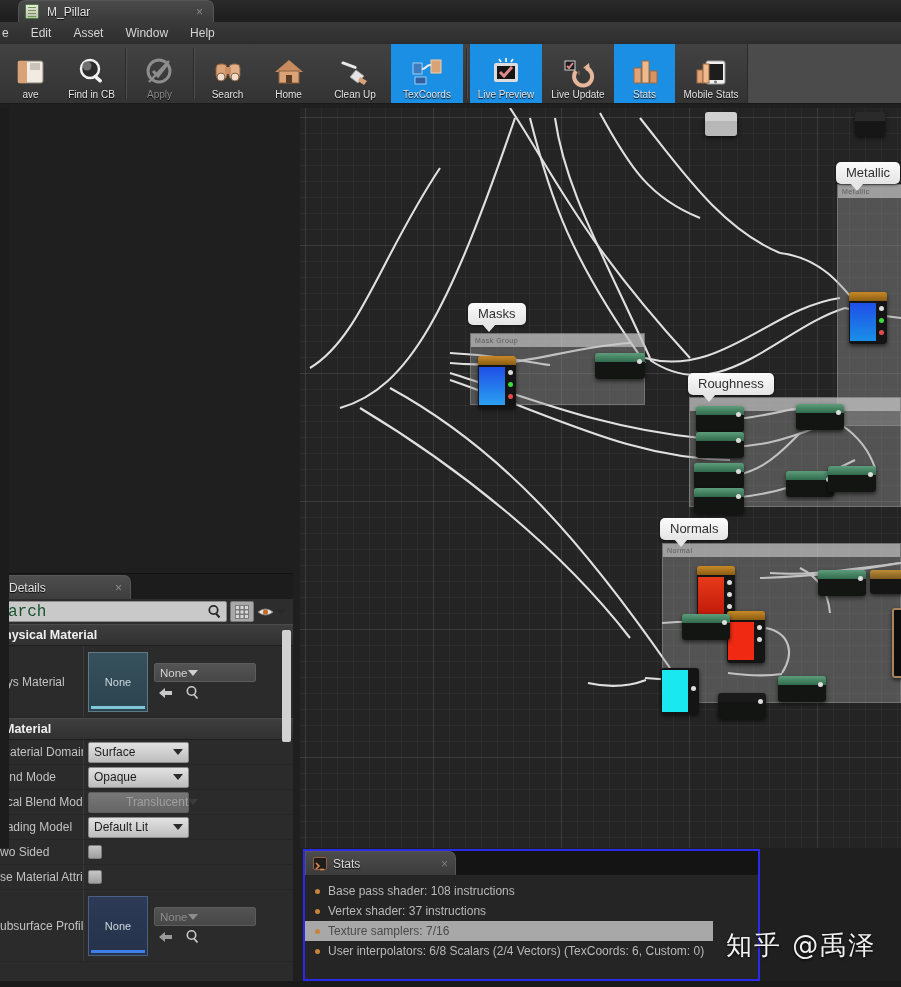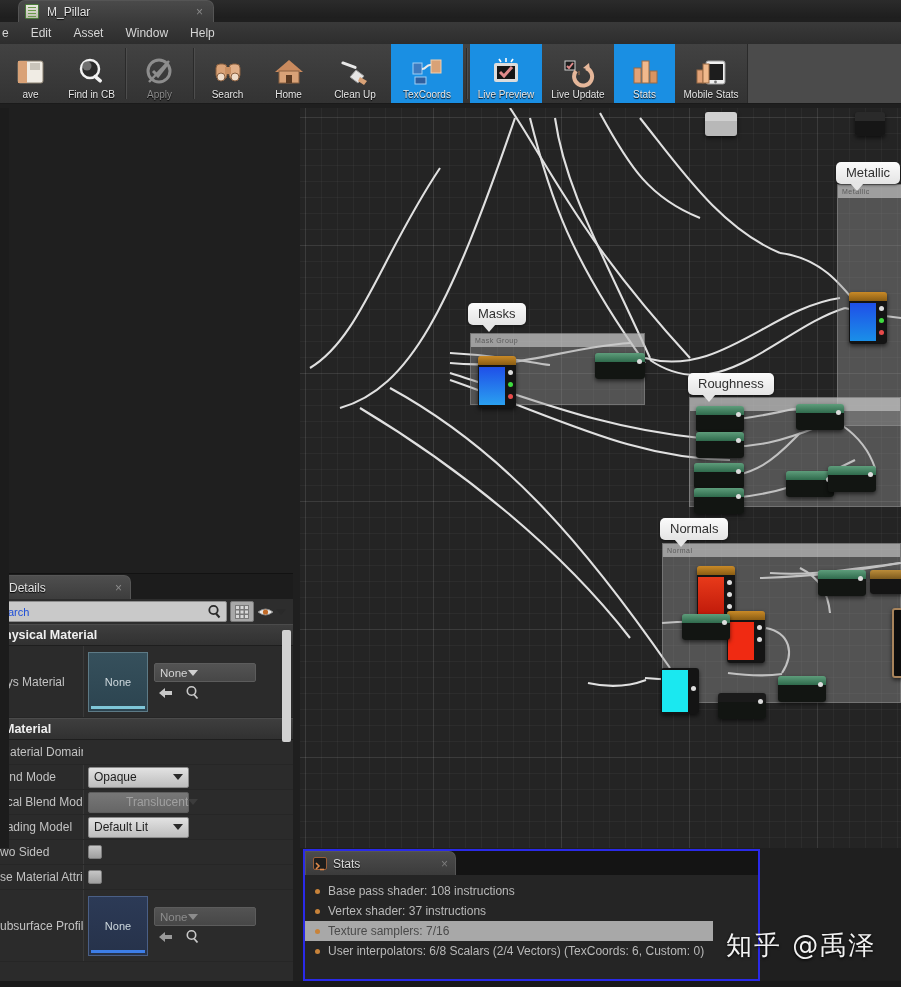--- a/index.html
+++ b/index.html
@@ -126,21 +126,21 @@
   .dt-tab-label { color: #e0e0e0; font-size: 12px; flex: 1; text-shadow: 0 1px 1px #000; }
   .dt-tab-close { color: #8c8c8c; font-size: 12px; }
   .dt-searchrow {
     position: absolute; left: 0; top: 25px; width: 293px; height: 25px;
     background: #2d2d2d; display: flex; align-items: center; padding: 2px 3px; gap: 3px;
   }
   .dt-search {
     flex: 1; height: 21px; background: #c9c9c9; border: 1px solid #8d8d8d;
     border-radius: 2px; display: flex; align-items: center; padding: 0 4px;
   }
-  .dt-search-text { color: #1d4ed8; font-size: 11px; flex: 1; }
+  .dt-search-text { color: #14532d; font-size: 16px; flex: 1; font-family: Liberation Mono, monospace; }
   .dt-iconbtn {
     width: 24px; height: 21px; border-radius: 2px;
     display: flex; align-items: center; justify-content: center;
   }
   .dt-iconbtn.sel { background: #a8a8a8; border: 1px solid #777; }
   .dt-eye { display:flex; align-items:center; gap:2px; padding-right:4px; }
 
   .dt-body {
     position: absolute; left: 0; top: 50px; width: 293px; height: 364px;
     overflow: hidden;
@@ -513,20 +513,26 @@
           </div>
         </div>
       </div>
 
       <div class="cat-header">
         <span>Material</span>
       </div>
 
       <div class="prow">
         <span class="plabel">Material Domain</span>
+        <div class="pval">
+          <div class="combo">
+            <span class="combo-text">Surface</span>
+            <span class="caret"></span>
+          </div>
+        </div>
       </div>
 
       <div class="prow">
         <span class="plabel">lend Mode</span>
         <div class="pval">
           <div class="combo">
             <span class="combo-text">Opaque</span>
             <span class="caret"></span>
           </div>
         </div>

